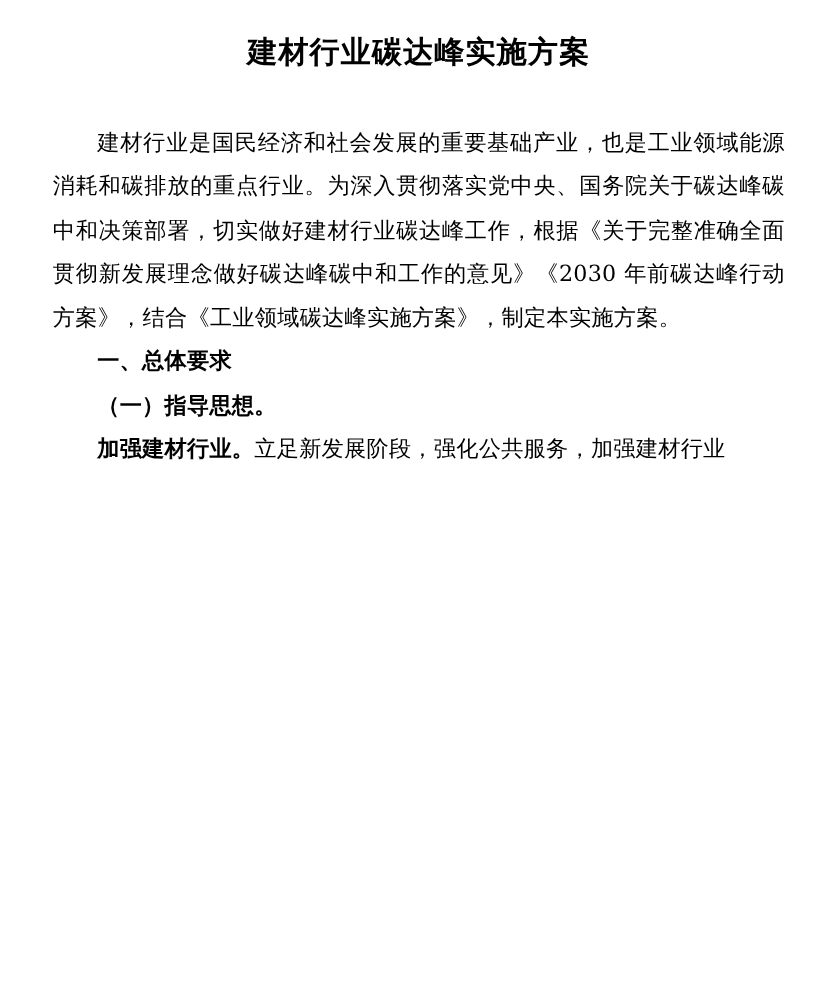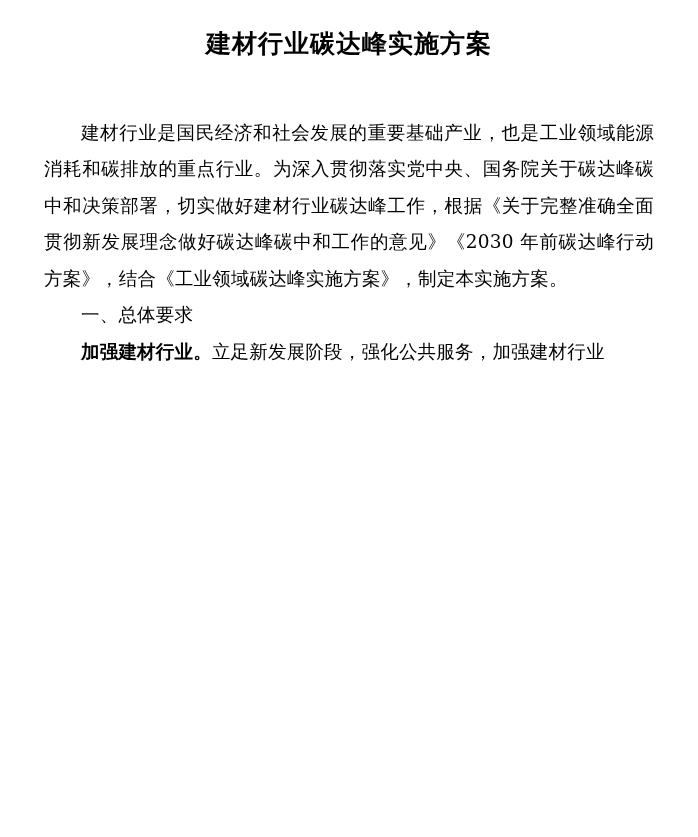--- a/index.html
+++ b/index.html
@@ -24,37 +24,37 @@
   .doc-title {
     text-align: center;
     font-size: 25px;
     font-weight: bold;
     letter-spacing: 1px;
     margin: 12px 0 0 0;
     line-height: 1.3;
     font-family: "DejaVu Serif", "Liberation Serif", serif;
   }
   .body-block {
-    margin-top: 54px;
+    margin-top: 41px;
   }
   p {
     margin: 0;
     font-size: 18.5px;
     line-height: 36.5px;
     text-align: justify;
     text-justify: inter-ideograph;
     letter-spacing: 0.2px;
     font-family: "DejaVu Serif", "Liberation Serif", serif;
   }
   p.indent {
     text-indent: 2em;
   }
   p.heading1 {
     text-indent: 2em;
-    font-weight: normal;
+    font-weight: bold;
   }
   p.heading2 {
     text-indent: 2em;
     font-weight: bold;
   }
   .run-bold {
     font-weight: bold;
   }
 </style>
 </head>
@@ -63,19 +63,20 @@
 <div class="page">
 
   <h1 class="doc-title">建材行业碳达峰实施方案</h1>
 
   <div class="body-block">
 
     <p class="indent">建材行业是国民经济和社会发展的重要基础产业，也是工业领域能源消耗和碳排放的重点行业。为深入贯彻落实党中央、国务院关于碳达峰碳中和决策部署，切实做好建材行业碳达峰工作，根据《关于完整准确全面贯彻新发展理念做好碳达峰碳中和工作的意见》《2030 年前碳达峰行动方案》，结合《工业领域碳达峰实施方案》，制定本实施方案。</p>
 
     <p class="heading1">一、总体要求</p>
 
+    <p class="heading2">（一）指导思想。</p>
 
 
 
     <p class="indent"><span class="run-bold">加强建材行业。</span><span>立足新发展阶段，强化公共服务，加强建材行业</span></p>
 
   </div>
 </div>
 
 </body></html>

